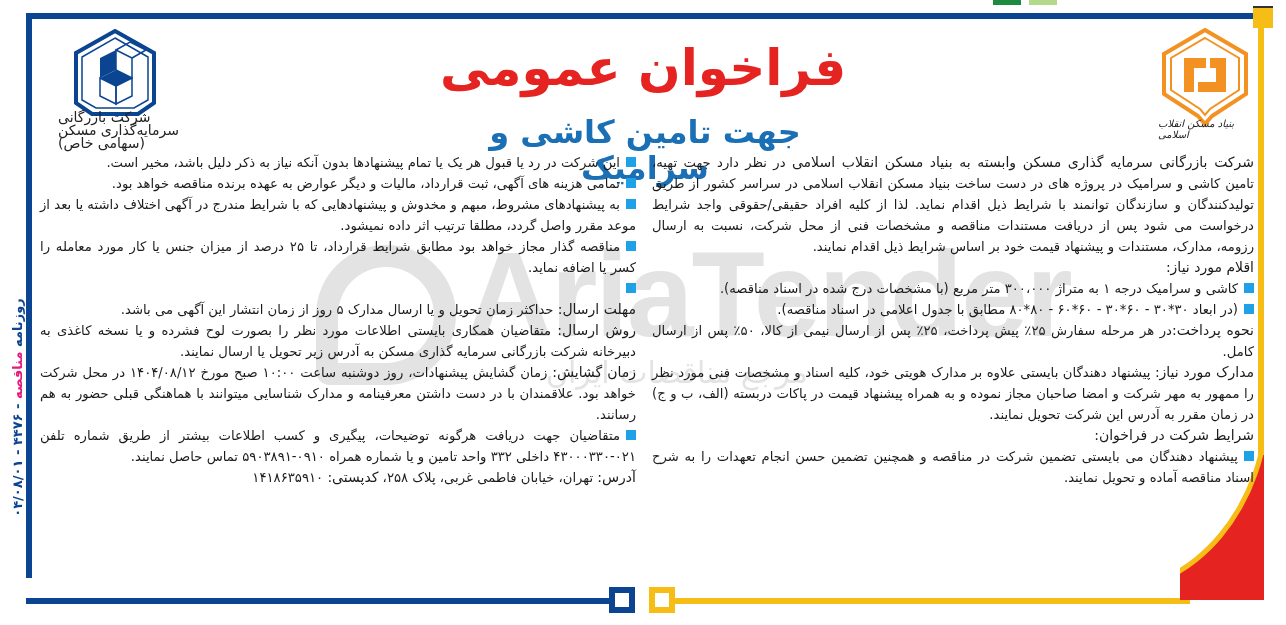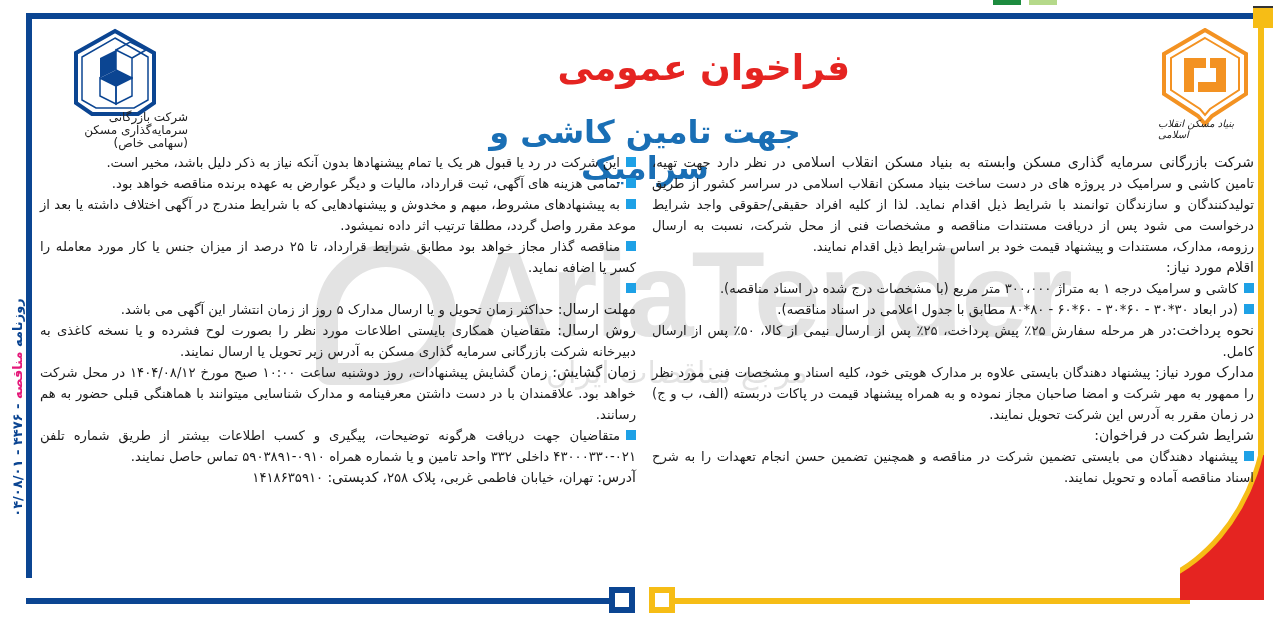--- a/index.html
+++ b/index.html
@@ -39,26 +39,26 @@
   .side-label-inner {
     transform: rotate(-90deg); white-space: nowrap; font-size: 13px; font-weight: bold; color: #0b4592;
     background: #fff; padding: 0 6px;
   }
   .side-label-inner .brand { color: #e5197a; }
 
   
   .logo-right { position: absolute; left: 1160px; top: 28px; width: 90px; height: 110px; }
   .logo-right-caption { position: absolute; left: 1158px; top: 118px; width: 96px; text-align: left; font-size: 10px; font-style: italic; color: #222; }
   .logo-left { position: absolute; left: 70px; top: 28px; width: 90px; height: 90px; }
-  .logo-left-caption { position: absolute; left: 58px; top: 111px; width: 130px; text-align: right; font-size: 12px; color: #222; line-height: 13px; }
+  .logo-left-caption { position: absolute; left: 58px; top: 111px; width: 130px; text-align: left; font-size: 14px; color: #222; line-height: 13px; }
 
   
   .title-main {
-    position: absolute; left: 440px; top: 40px; width: 410px; text-align: right;
-    font-size: 36px; font-weight: bold; color: #e52421; line-height: 56px;
+    position: absolute; left: 440px; top: 40px; width: 410px; text-align: left;
+    font-size: 50px; font-weight: bold; color: #e52421; line-height: 56px;
   }
   .title-sub {
     position: absolute; left: 440px; top: 104px; width: 410px; text-align: center;
     font-size: 32px; font-weight: bold; color: #1a6fb5; line-height: 36px; margin-top: 10px;
   }
 
   
   .wm {
     position: absolute; left: 316px; top: 225px; width: 720px; height: 170px;
     pointer-events: none; opacity: 0.16;

